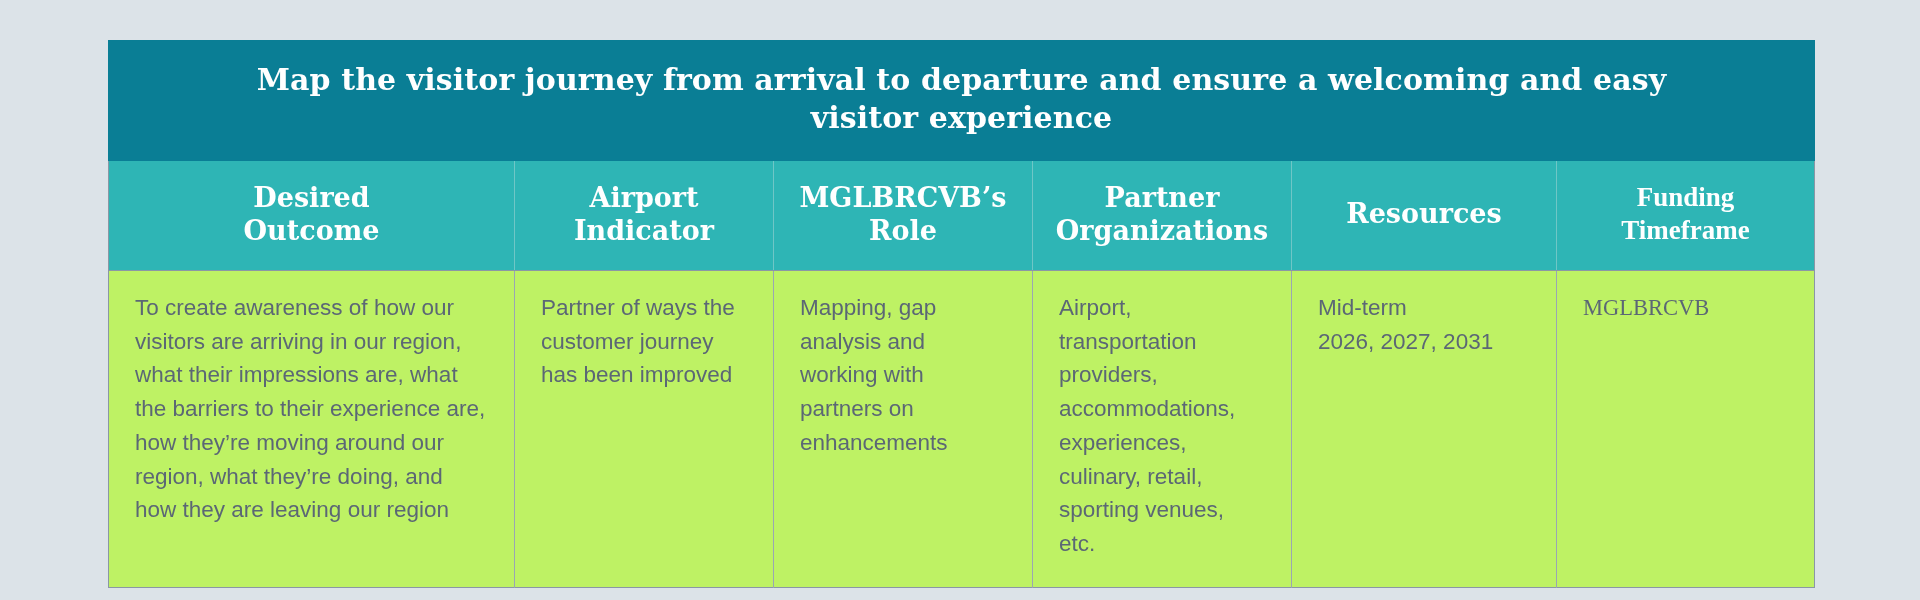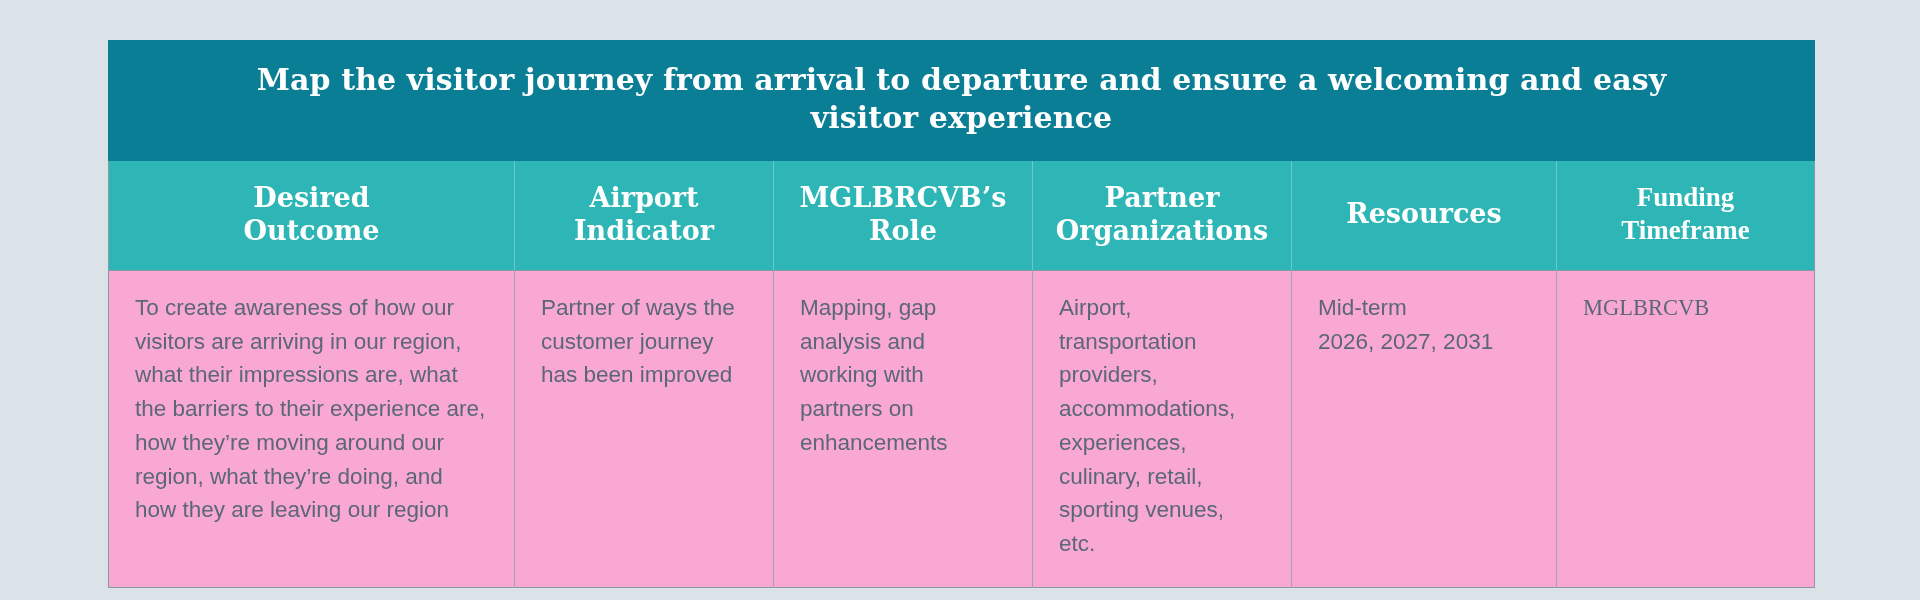--- a/index.html
+++ b/index.html
@@ -65,21 +65,21 @@
     border-bottom: 1px solid #8a97a5;
     height: 110px;
     box-sizing: border-box;
   }
   .col-head-row th:first-child { border-left: none; }
   .col-head-row th:last-child  { border-right: none; font-family: Liberation Serif, serif; }
   .col-head-row th .hl { display: block; }
 
   
   .body-row td {
-    background: #f9a8d4;
+    background: #bef264;
     color: #5b6775;
     text-align: left;
     vertical-align: top;
     font-family: "Liberation Sans", sans-serif;
     font-weight: normal;
     font-size: 22.5px;
     line-height: 1.5;
     padding: 20px 26px 26px 26px;
     border-left: 1px solid #9aa6b3;
     border-right: 1px solid #9aa6b3;

